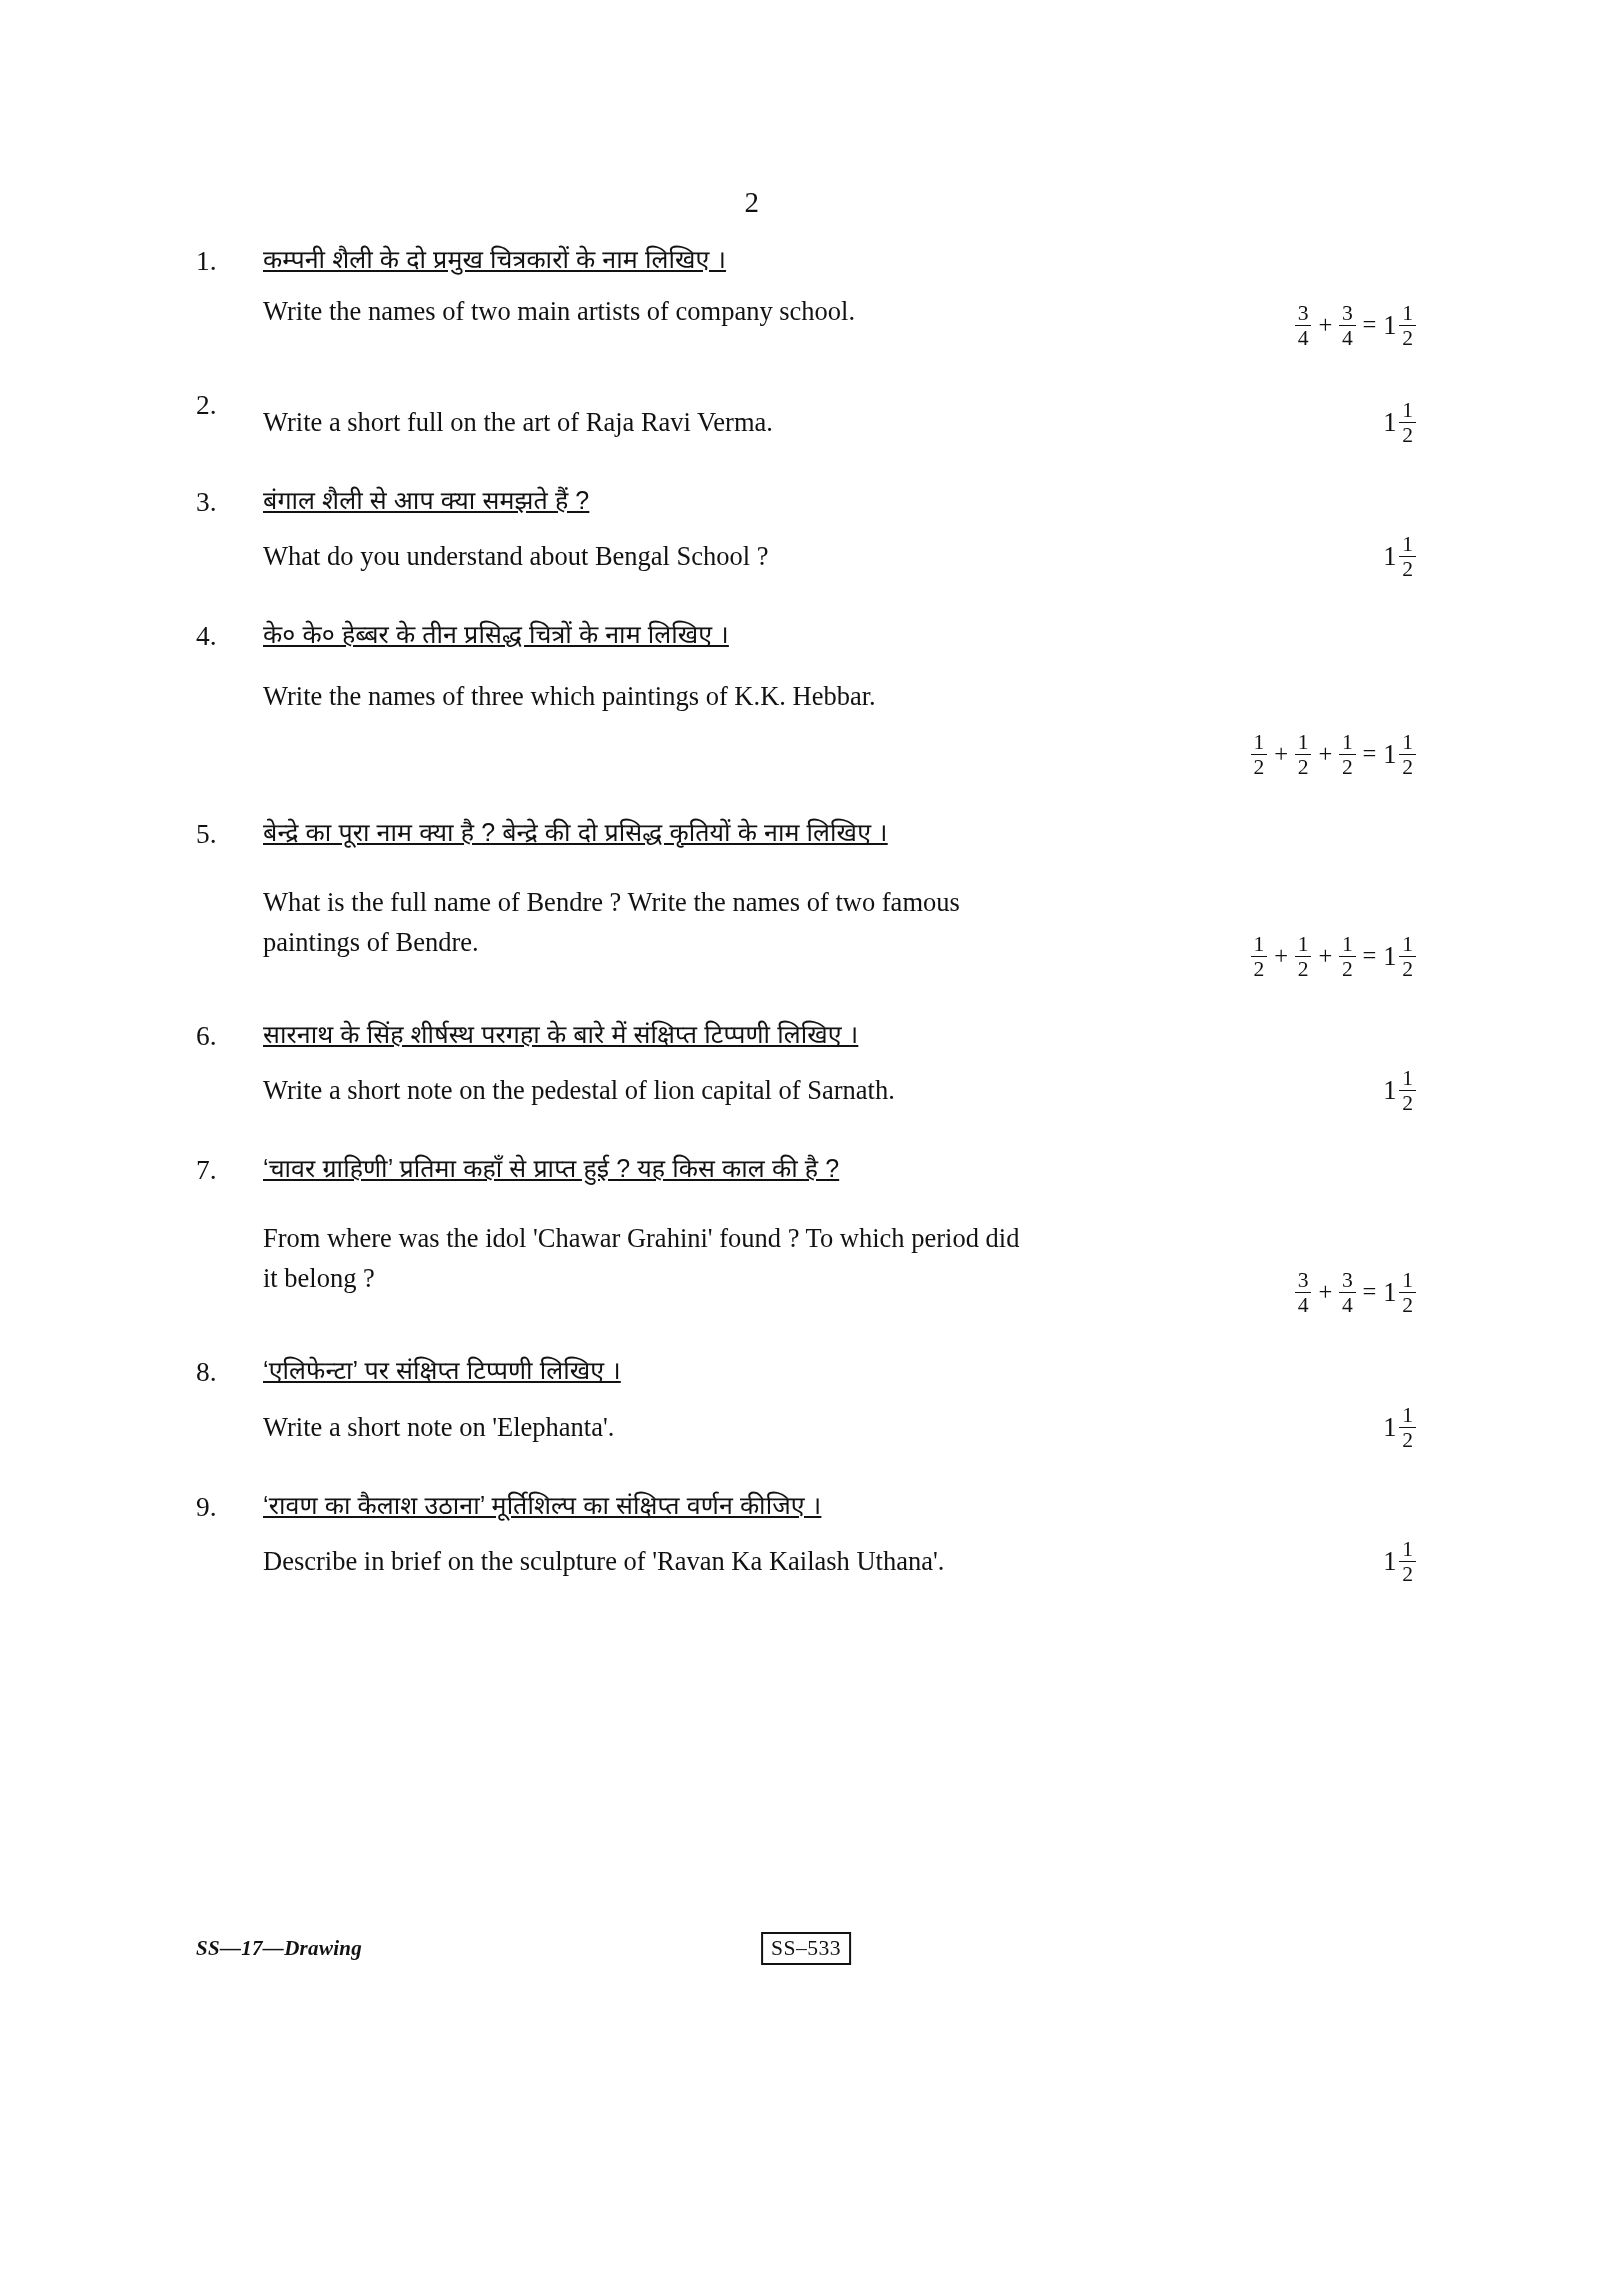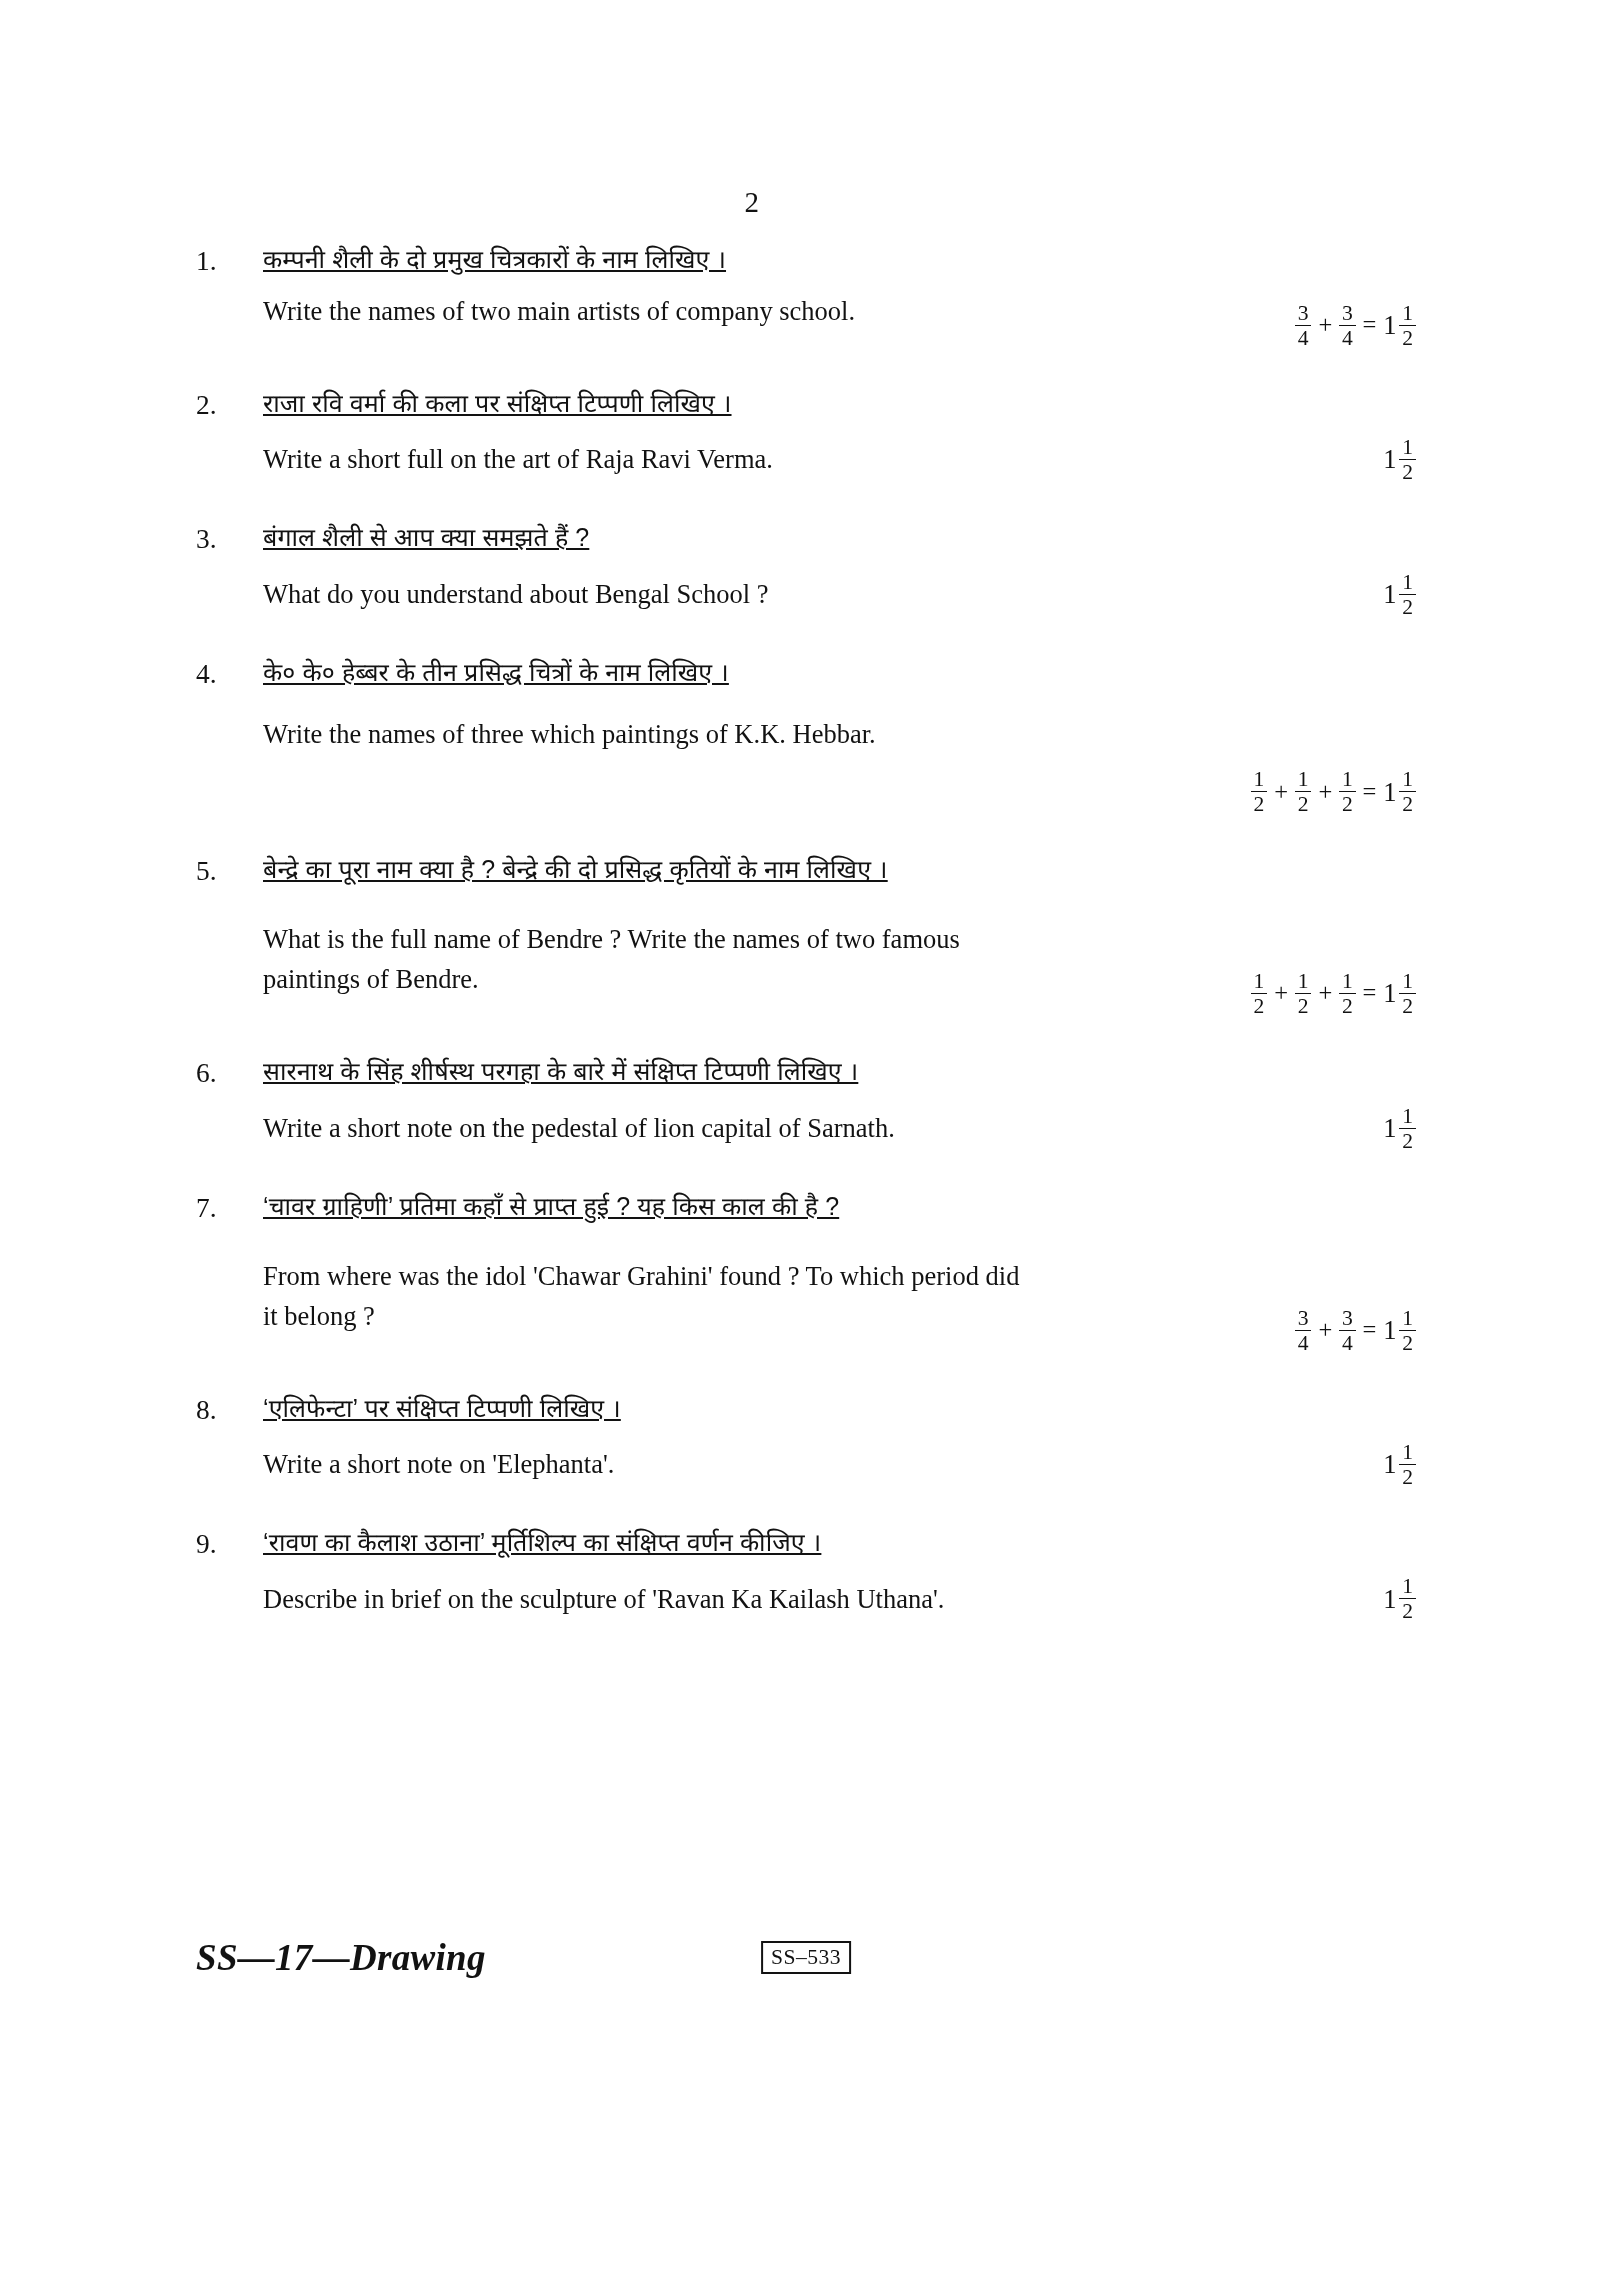--- a/index.html
+++ b/index.html
@@ -150,21 +150,21 @@
     left: 196px;
     top: 1936px;
     width: 1220px;
     display: flex;
     align-items: center;
   }
   .footer-left {
     font-family: "Liberation Serif", "DejaVu Serif", serif;
     font-style: italic;
     font-weight: bold;
-    font-size: 37px;
+    font-size: 21px;
     letter-spacing: 0.3px;
   }
   .footer-code-wrap {
     position: absolute;
     left: 50%;
     transform: translateX(-50%);
   }
   .footer-code {
     border: 2.5px solid #121212;
     padding: 2px 7.8px 2.9px 7.8px;
@@ -215,21 +215,20 @@
         </div>
       </div>
     </div>
 
     <div class="gap-md"></div>
 
     <div class="q">
       <div class="q-row">
         <div class="q-num">2.</div>
         <div class="q-body">
-          <div class="hindi">राजा रवि वर्मा की कला पर संक्षिप्त टिप्पणी लिखिए ।</div>
           <div class="gap-sm"></div>
           <div class="line-with-marks">
             <span class="english txt">Write a short full on the art of Raja Ravi Verma.</span>
             <span class="marks-slot"><span class="marks">
                   <span class="mixed">
                     <span class="whole">1</span>
                     <span class="frac">
                       <span class="num">1</span>
                       <span class="den">2</span>
                     </span>

